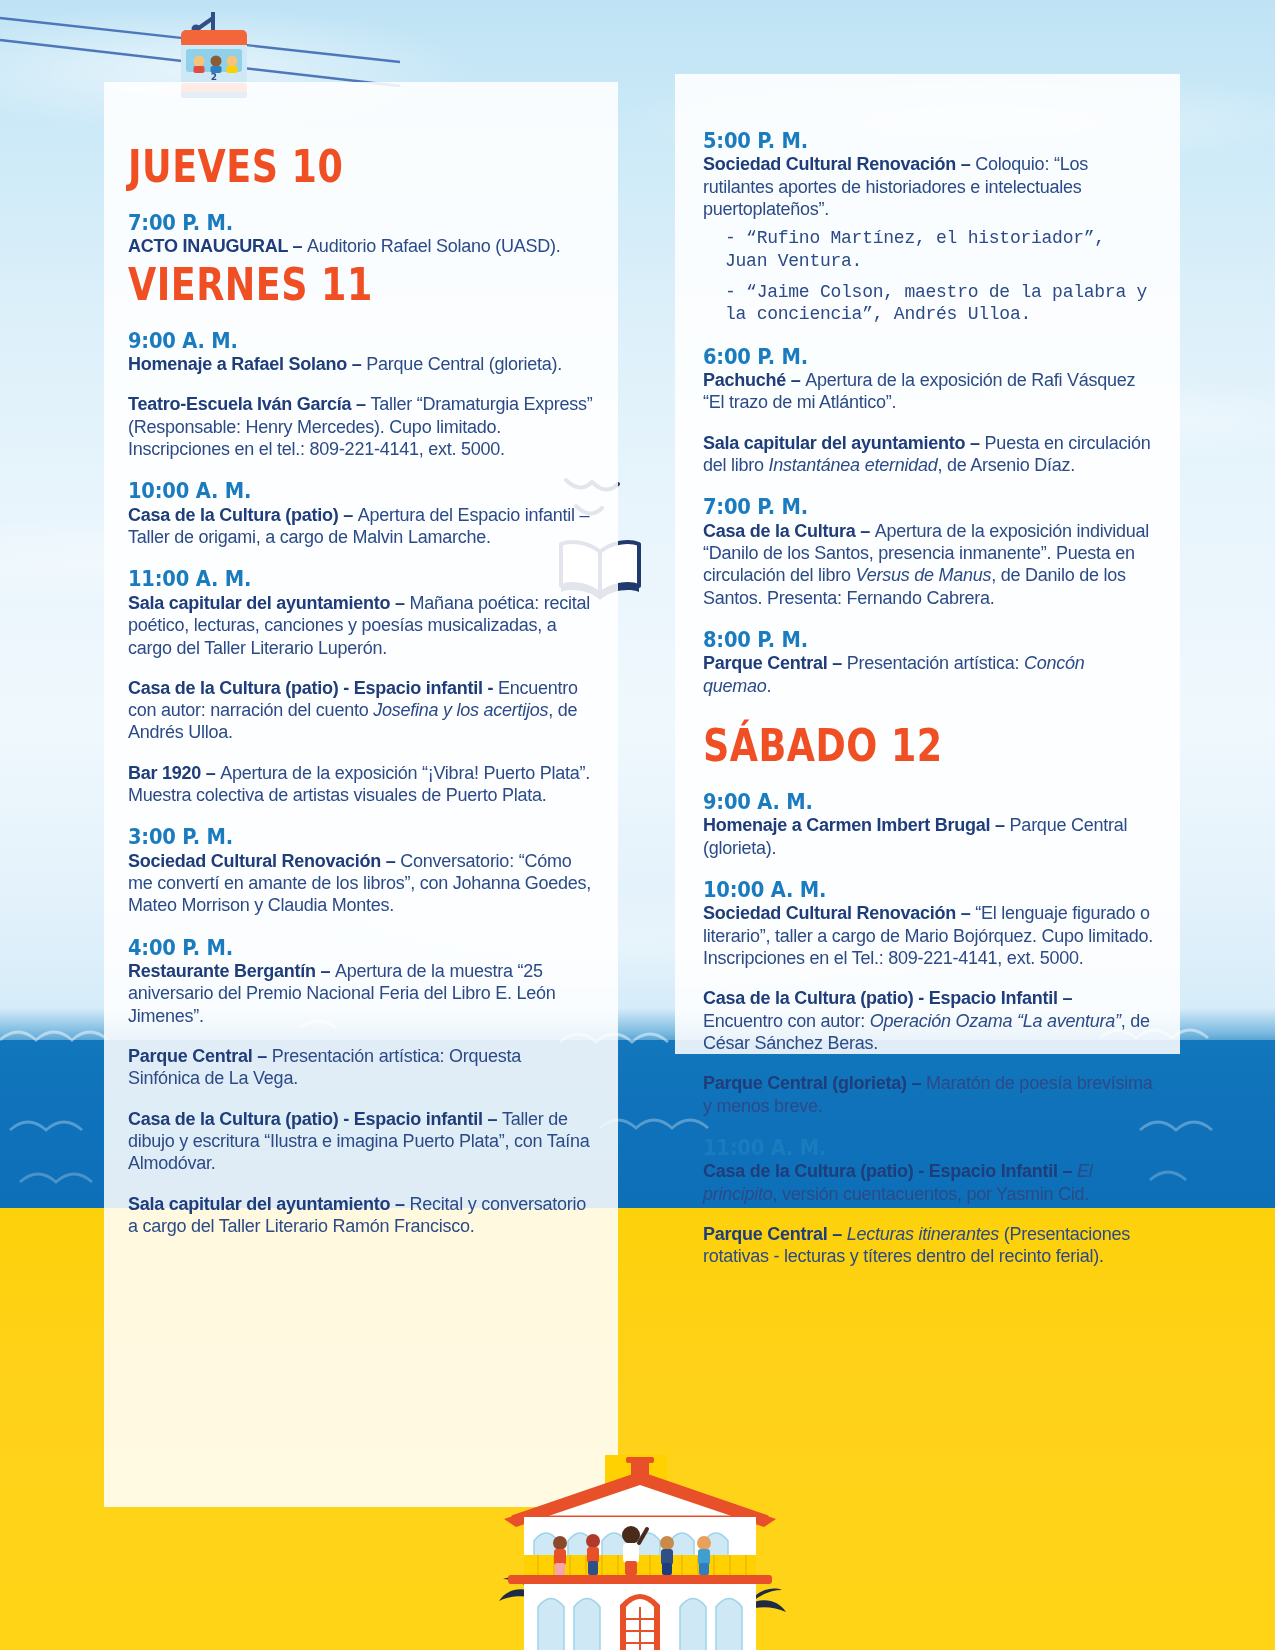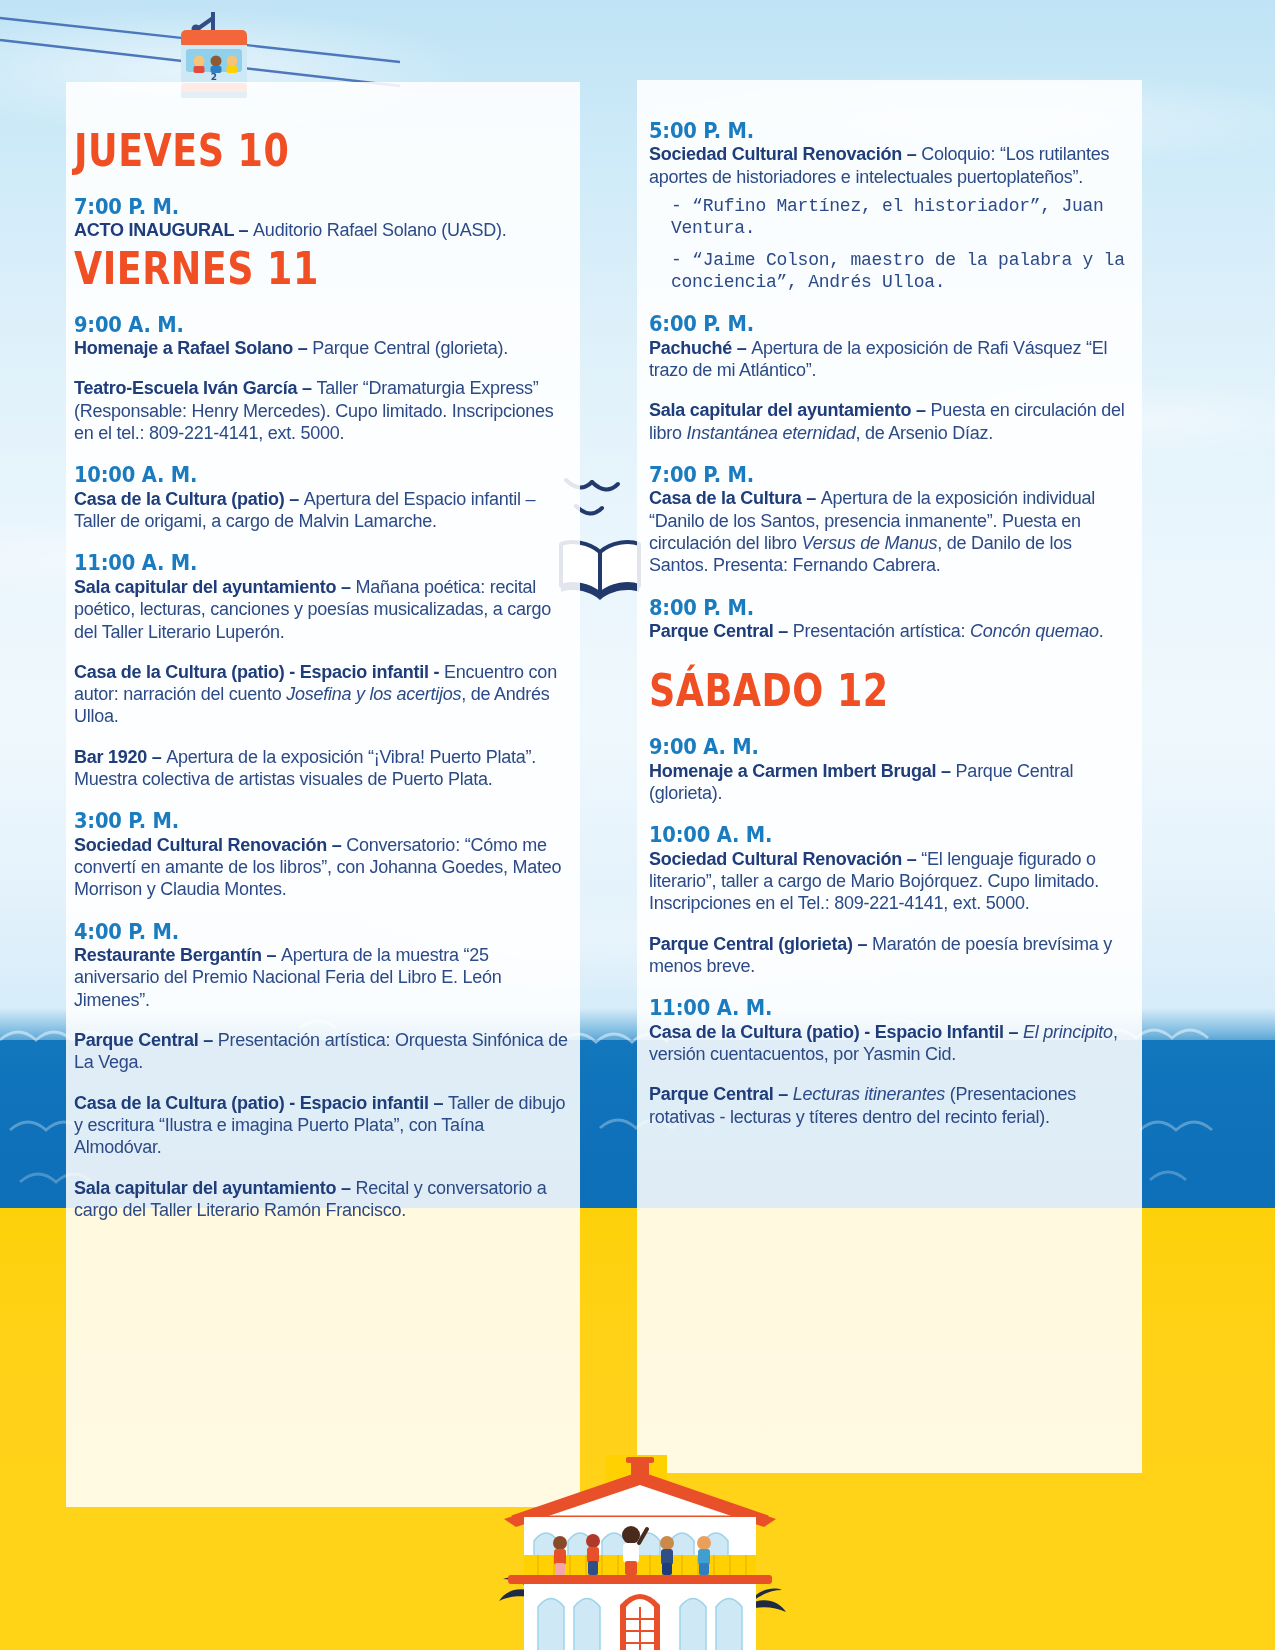--- a/index.html
+++ b/index.html
@@ -70,24 +70,25 @@
   
   #building { position: absolute; left: 468px; top: 1455px; width: 345px; height: 200px; }
   #palm-left  { position: absolute; left: 495px; top: 1575px; width: 90px; height: 80px; }
   #palm-right { position: absolute; left: 700px; top: 1588px; width: 90px; height: 70px; }
   #yellow-post { position: absolute; left: 605px; top: 1455px; width: 62px; height: 80px; background: #ffd100; }
 
   
   .col {
     position: absolute;
     background: rgba(255,255,255,0.87);
-    padding: 0;
+    padding: 16px;
+    margin-left: 38px;
   }
   #col-left  { left: 66px;  top: 82px;  width: 514px; height: 1425px; }
-  #col-right { left: 637px; top: 80px;  width: 505px; height: 1393px; }
+  #col-right { left: 637px; top: 74px;  width: 505px; height: 980px; }
 
   .col-inner { padding: 46px 8px 20px 8px; }
   #col-right .col-inner { padding: 40px 8px 20px 12px; }
 
   
   .day-heading {
     font-family: "DejaVu Sans", sans-serif;
     font-weight: 700;
     font-size: 38px;
     letter-spacing: 0.5px;
@@ -347,20 +348,23 @@
           <b>Homenaje a Carmen Imbert Brugal</b><b> – </b><span>Parque Central (glorieta).</span>
         </p>
       </div>
 
       <div class="time-group">
         <div class="time">10:00 A. M.</div>
         <p class="entry">
           <b>Sociedad Cultural Renovación</b><b> – </b><span>“El lenguaje figurado o literario”, taller a cargo de Mario Bojórquez. Cupo limitado. Inscripciones en el Tel.: 809-221-4141, ext. 5000.</span>
         </p>
         <p class="entry">
+          <b>Casa de la Cultura (patio) - Espacio Infantil</b><b> – </b><span>Encuentro con autor: </span><i>Operación Ozama “La aventura”</i><span>, de César Sánchez Beras.</span>
+        </p>
+        <p class="entry">
           <b>Parque Central (glorieta)</b><b> – </b><span>Maratón de poesía brevísima y menos breve.</span>
         </p>
       </div>
 
       <div class="time-group">
         <div class="time">11:00 A. M.</div>
         <p class="entry">
           <b>Casa de la Cultura (patio) - Espacio Infantil</b><b> – </b><span></span><i>El principito</i><span>, versión cuentacuentos, por Yasmin Cid.</span>
         </p>
         <p class="entry">

